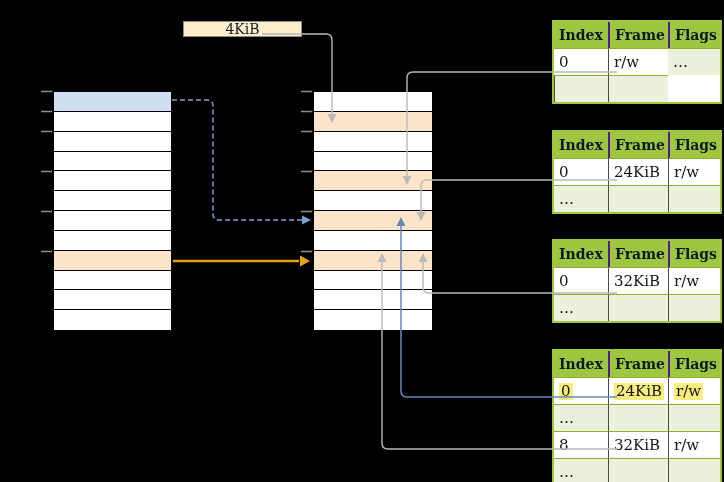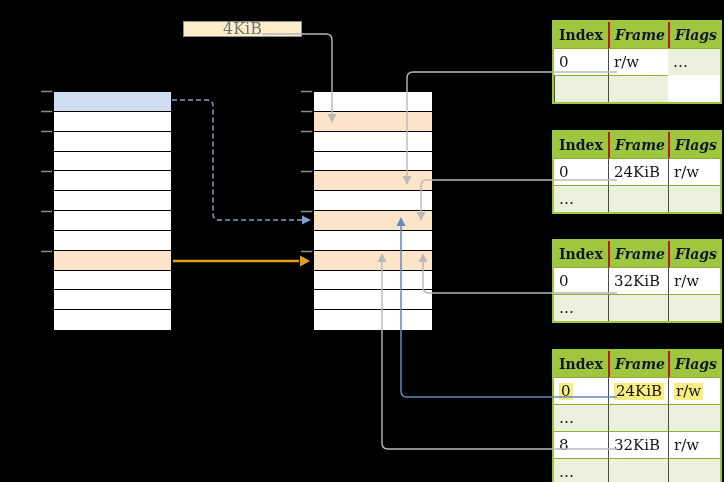--- a/index.html
+++ b/index.html
@@ -1,32 +1,32 @@
 <!DOCTYPE html>
 <html><head>
 <meta charset="utf-8">
 <style>
   html,body{margin:0;padding:0;background:#000;}
   .stage{position:relative;width:724px;height:482px;background:#000;overflow:hidden;
          font-family:"DejaVu Serif","Liberation Serif",serif;}
   
   .size-box{position:absolute;left:183px;top:21px;width:119px;height:16px;box-sizing:border-box;
             background:#fdeec9;border:1px solid #8c8c8c;display:flex;align-items:center;justify-content:center;}
-  .size-box span{font-size:16px;color:#737373;line-height:1;}
+  .size-box span{font-size:14px;color:#0f172a;line-height:1;}
   
   .mcol{position:absolute;top:91px;height:240px;box-sizing:border-box;background:#fff;
         border:1px solid #000;display:grid;grid-template-rows:repeat(12,1fr);}
   .mcell{border-bottom:1px solid #000;}
   .mcell:last-child{border-bottom:none;}
   
   .ptable{position:absolute;left:552px;width:170px;box-sizing:border-box;background:#fff;
           border:2px solid #9ec63e;display:grid;grid-template-columns:54px 60px 1fr;}
   .th{background:#9ec63e;color:#0f172a;font-weight:bold;font-size:14px;display:flex;align-items:center;
       padding-left:5px;line-height:1;}
-  .th.sep{border-left:2px solid #b91c1c;font-style:italic;}
+  .th.sep{border-left:2px solid #4c1d95;}
   .td{background:#fff;font-size:15px;color:#141414;display:flex;align-items:center;
       padding-left:5px;line-height:1;border-top:1px solid #8fae32;box-sizing:border-box;}
   .td.vsep{border-left:1px solid #4a4a4a;}
   .td.dots{background:#ebf1dc;}
   .hl{background:#f7ee7f;padding:1px 2px;}
   
   svg.overlay{position:absolute;left:0;top:0;width:724px;height:482px;pointer-events:none;}
 </style>
 </head>
 <body>

